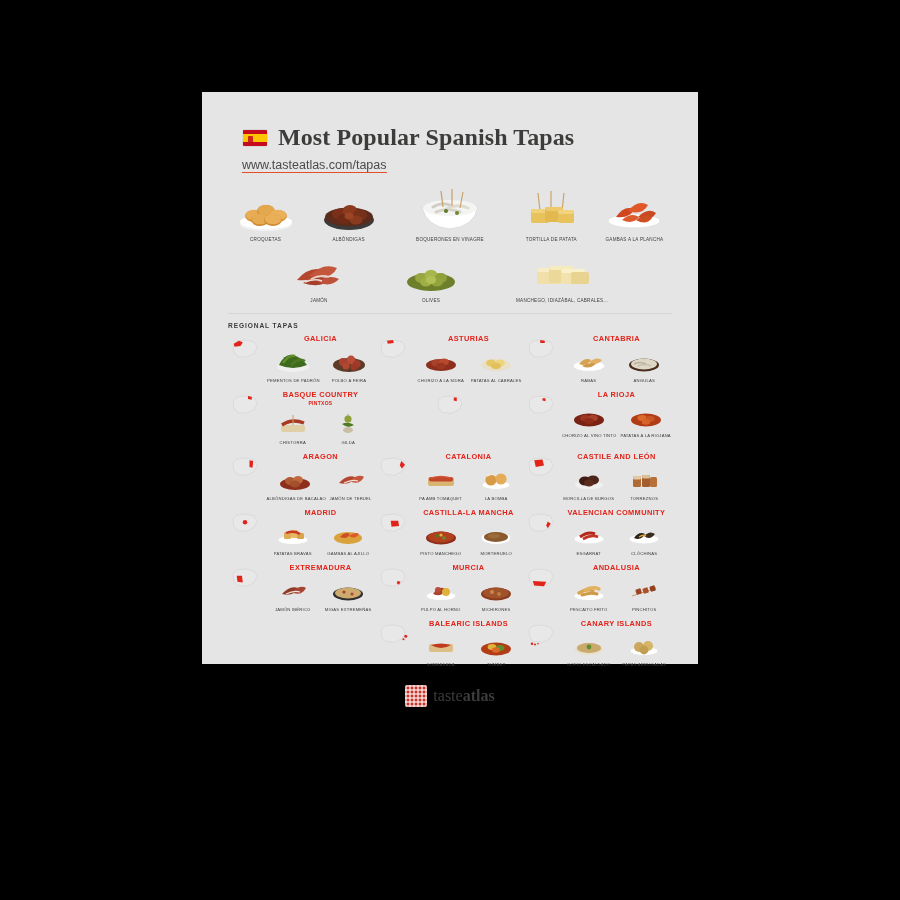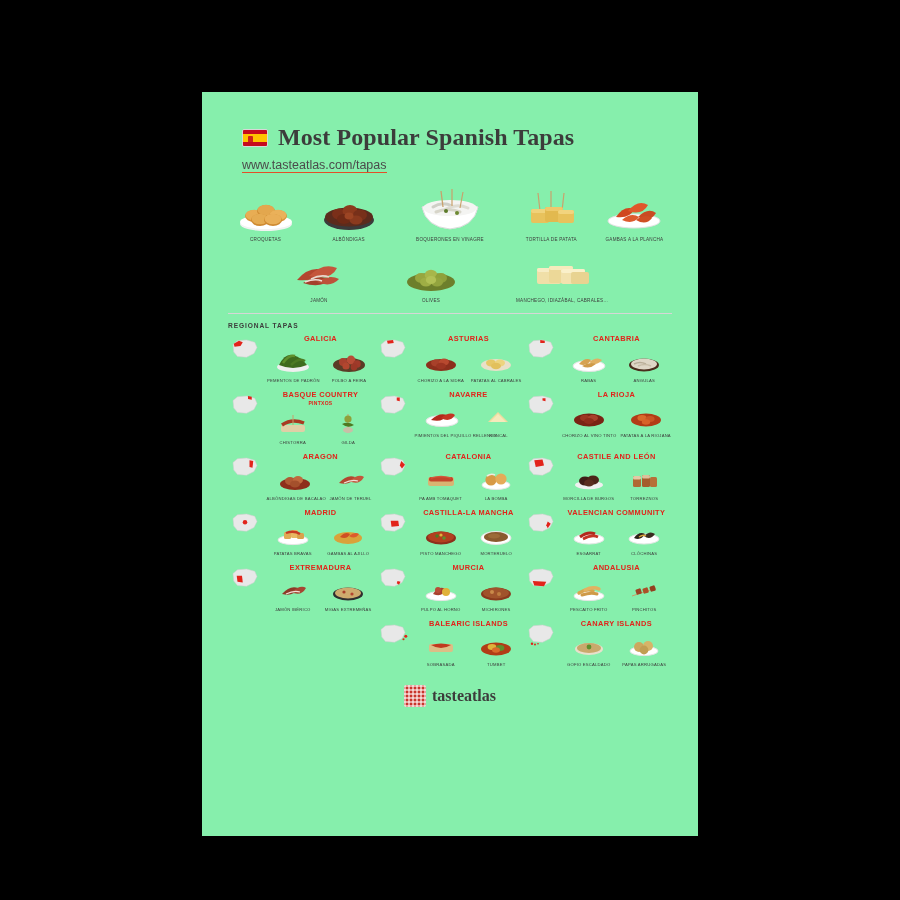--- a/index.html
+++ b/index.html
@@ -11,22 +11,22 @@
     overflow: hidden;
   }
   body {
     font-family: "Liberation Sans", sans-serif;
   }
   .poster {
     position: absolute;
     left: 202px;
     top: 92px;
     width: 496px;
-    height: 744px;
-    background: #86efac;
+    height: 572px;
+    background: #e5e5e5;
     box-sizing: border-box;
     padding: 0;
   }
 
   
   .header {
     padding: 32px 40px 0 40px;
   }
   .title-row {
     display: flex;
@@ -222,21 +222,21 @@
     background:
       repeating-linear-gradient(0deg, rgba(255,255,255,.55) 0 2px, rgba(255,255,255,0) 2px 4px),
       repeating-linear-gradient(90deg, rgba(255,255,255,.55) 0 2px, rgba(255,255,255,0) 2px 4px),
       #c9352b;
   }
   .logo-text {
     font-family: "Liberation Serif", serif;
     font-size: 16px;
     color: #3c3c3b;
   }
-  .logo-text b { font-weight: bold; }
+  .logo-text b { font-weight: normal; }
   .logo-text span { font-weight: bold; }
 </style>
 </head>
 <body>
 
 <div class="poster">
 
   <div class="header">
     <div class="title-row">
       <span class="flag">
@@ -538,44 +538,20 @@
           </div>
         </div>
       </div>
 
       <div class="reg">
         <div class="reg-top">
           <svg class="minimap" viewBox="0 0 40 32">
             <path d="M4 10 L10 5 L22 4 L33 7 L36 14 L32 22 L22 27 L10 26 L5 20 Z" fill="#e8e8e8" stroke="#cfcfcf" stroke-width=".7"></path>
             <path d="M25 6 L29 6 L29 11 L25 10 Z" fill="#e2231a"></path>
           </svg>
-          <div class="reg-right">
-            <div class="reg-name">NAVARRE</div>
-            <div class="dishes">
-              <div class="dish">
-                <div class="img">
-                  <svg width="48" height="30" viewBox="0 0 48 30">
-                    <ellipse cx="24" cy="21" rx="16" ry="5.5" fill="#ffffff" stroke="#e4e4e4"></ellipse>
-                    <path d="M13 20 q8 -8 16 -5 q-4 8 -16 5z" fill="#b2281c"></path>
-                    <path d="M23 18 q9 -7 14 -3 q-5 8 -14 3z" fill="#c43424"></path>
-                  </svg>
-                </div>
-                <div class="cap">PIMIENTOS DEL PIQUILLO RELLENOS</div>
-              </div>
-              <div class="dish">
-                <div class="img">
-                  <svg width="48" height="30" viewBox="0 0 48 30">
-                    <path d="M14 22 L24 12 L34 22 Z" fill="#eedc9e"></path>
-                    <path d="M16 22 L24 14 L32 22 Z" fill="#f6e9bb"></path>
-                  </svg>
-                </div>
-                <div class="cap">RONCAL</div>
-              </div>
-            </div>
-          </div>
         </div>
       </div>
 
       <div class="reg">
         <div class="reg-top">
           <svg class="minimap" viewBox="0 0 40 32">
             <path d="M4 10 L10 5 L22 4 L33 7 L36 14 L32 22 L22 27 L10 26 L5 20 Z" fill="#e8e8e8" stroke="#cfcfcf" stroke-width=".7"></path>
             <path d="M22 7 L26 7 L26 11 L22 10 Z" fill="#e2231a"></path>
           </svg>
           <div class="reg-right">

